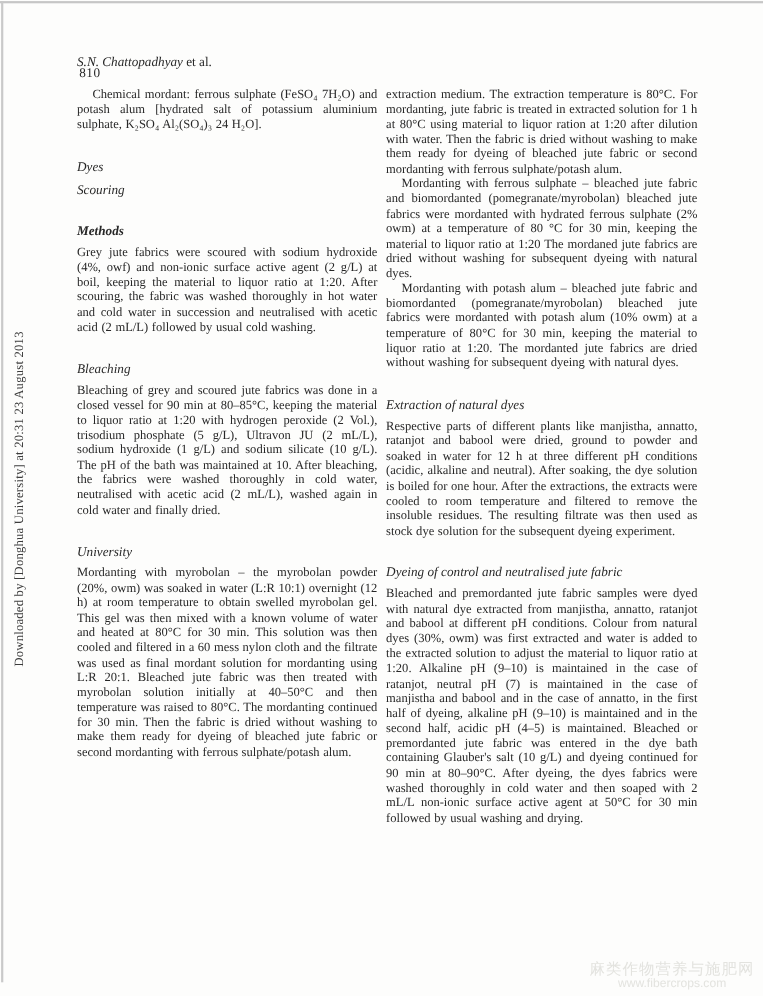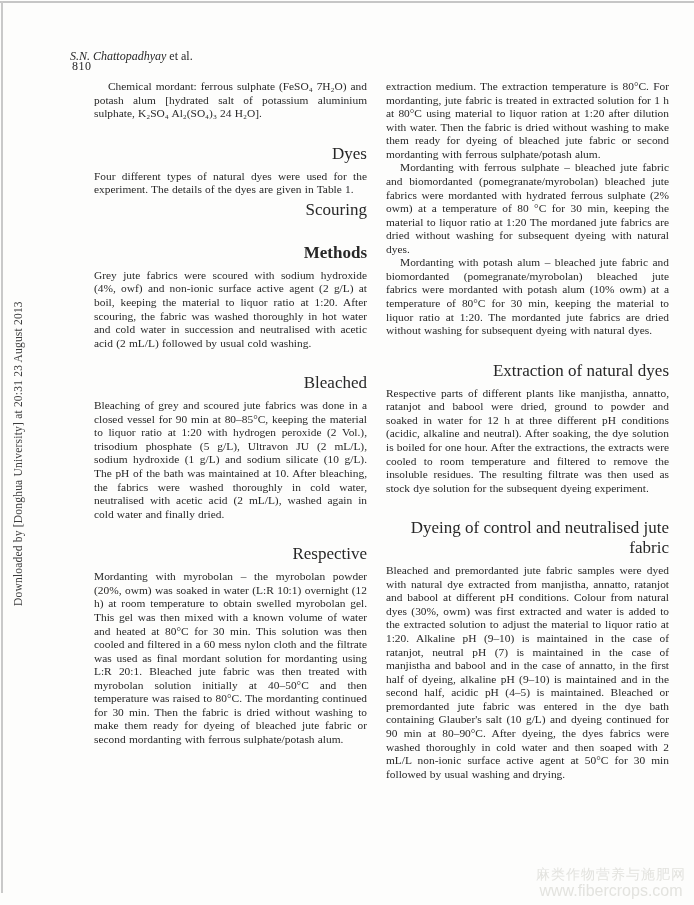--- a/index.html
+++ b/index.html
@@ -28,46 +28,45 @@
   .head-title .it { font-style: italic; }
   .download-notice {
     position: absolute; top: 606px; left: 12px;
     transform: rotate(-90deg);
     transform-origin: 0 0;
     white-space: nowrap;
     font-size: 11.5px; color: #3b3b3b; letter-spacing: 0.2px;
   }
   .columns {
     position: absolute; left: 70px; top: 80px; width: 575px;
-    display: flex; gap: 19px; margin-left: 24px;
+    display: flex; gap: 8px;
   }
   .col-left  { width: 273px; }
   .col-right { width: 283px; }
   p.body-par {
     font-size: 11.4px; line-height: 1.19;
     text-align: justify;
     word-spacing: 0.4px;
   }
   p.indent { text-indent: 14px; }
   .section-heading {
-    font-weight: normal;
-    font-size: 17px;
+    font-style: italic; font-weight: normal;
+    font-size: 12px;
     margin: 23px 0 6px 0;
-    text-align: right;
   }
   .section-heading.bold { font-weight: bold; }
   .section-heading.tight { margin-top: 3px; }
   .watermark {
     position: absolute; right: 8px; bottom: 5px;
     text-align: center; color: #e3e3df;
     font-family: "Liberation Sans", "DejaVu Sans", sans-serif;
     line-height: 1.1; user-select: none;
   }
   .watermark .wm-cn  { font-size: 14px; letter-spacing: 1px; }
-  .watermark .wm-url { font-size: 16px; }
+  .watermark .wm-url { font-size: 11px; }
 </style>
 </head>
 <body>
 
 <div class="page-edge-top"></div>
 <div class="page-edge-left"></div>
 
 <div class="download-notice">Downloaded by [Donghua University] at 20:31 23 August 2013</div>
 
 <div class="running-head">
@@ -76,30 +75,29 @@
     <span class="it">S.N. Chattopadhyay</span><span> et al.</span>
   </div>
 </div>
 
 <div class="columns">
 
   <div class="col-left">
     <p class="body-par indent">Chemical mordant: ferrous sulphate (FeSO₄ 7H₂O) and potash alum [hydrated salt of potassium aluminium sulphate, K₂SO₄ Al₂(SO₄)₃ 24 H₂O].</p>
 
     <h3 class="section-heading">Dyes</h3>
-    <p class="body-par">Four different types of natural dyes were used for the experiment. The details of the dyes are given in Table 1.</p>
 
     <h3 class="section-heading tight">Scouring</h3>
     <h3 class="section-heading bold">Methods</h3>
     <p class="body-par">Grey jute fabrics were scoured with sodium hydroxide (4%, owf) and non-ionic surface active agent (2 g/L) at boil, keeping the material to liquor ratio at 1:20. After scouring, the fabric was washed thoroughly in hot water and cold water in succession and neutralised with acetic acid (2 mL/L) followed by usual cold washing.</p>
 
-    <h3 class="section-heading">Bleached</h3>
+    <h3 class="section-heading">Bleaching</h3>
     <p class="body-par">Bleaching of grey and scoured jute fabrics was done in a closed vessel for 90 min at 80–85°C, keeping the material to liquor ratio at 1:20 with hydrogen peroxide (2 Vol.), trisodium phosphate (5 g/L), Ultravon JU (2 mL/L), sodium hydroxide (1 g/L) and sodium silicate (10 g/L). The pH of the bath was maintained at 10. After bleaching, the fabrics were washed thoroughly in cold water, neutralised with acetic acid (2 mL/L), washed again in cold water and finally dried.</p>
 
-    <h3 class="section-heading">Respective</h3>
+    <h3 class="section-heading">University</h3>
     <p class="body-par">Mordanting with myrobolan – the myrobolan powder (20%, owm) was soaked in water (L:R 10:1) overnight (12 h) at room temperature to obtain swelled myrobolan gel. This gel was then mixed with a known volume of water and heated at 80°C for 30 min. This solution was then cooled and filtered in a 60 mess nylon cloth and the filtrate was used as final mordant solution for mordanting using L:R 20:1. Bleached jute fabric was then treated with myrobolan solution initially at 40–50°C and then temperature was raised to 80°C. The mordanting continued for 30 min. Then the fabric is dried without washing to make them ready for dyeing of bleached jute fabric or second mordanting with ferrous sulphate/potash alum.</p>
   </div>
 
   <div class="col-right">
     <p class="body-par">extraction medium. The extraction temperature is 80°C. For mordanting, jute fabric is treated in extracted solution for 1 h at 80°C using material to liquor ration at 1:20 after dilution with water. Then the fabric is dried without washing to make them ready for dyeing of bleached jute fabric or second mordanting with ferrous sulphate/potash alum.</p>
     <p class="body-par indent">Mordanting with ferrous sulphate – bleached jute fabric and biomordanted (pomegranate/myrobolan) bleached jute fabrics were mordanted with hydrated ferrous sulphate (2% owm) at a temperature of 80 °C for 30 min, keeping the material to liquor ratio at 1:20 The mordaned jute fabrics are dried without washing for subsequent dyeing with natural dyes.</p>
     <p class="body-par indent">Mordanting with potash alum – bleached jute fabric and biomordanted (pomegranate/myrobolan) bleached jute fabrics were mordanted with potash alum (10% owm) at a temperature of 80°C for 30 min, keeping the material to liquor ratio at 1:20. The mordanted jute fabrics are dried without washing for subsequent dyeing with natural dyes.</p>
 
     <h3 class="section-heading">Extraction of natural dyes</h3>
     <p class="body-par">Respective parts of different plants like manjistha, annatto, ratanjot and babool were dried, ground to powder and soaked in water for 12 h at three different pH conditions (acidic, alkaline and neutral). After soaking, the dye solution is boiled for one hour. After the extractions, the extracts were cooled to room temperature and filtered to remove the insoluble residues. The resulting filtrate was then used as stock dye solution for the subsequent dyeing experiment.</p>

